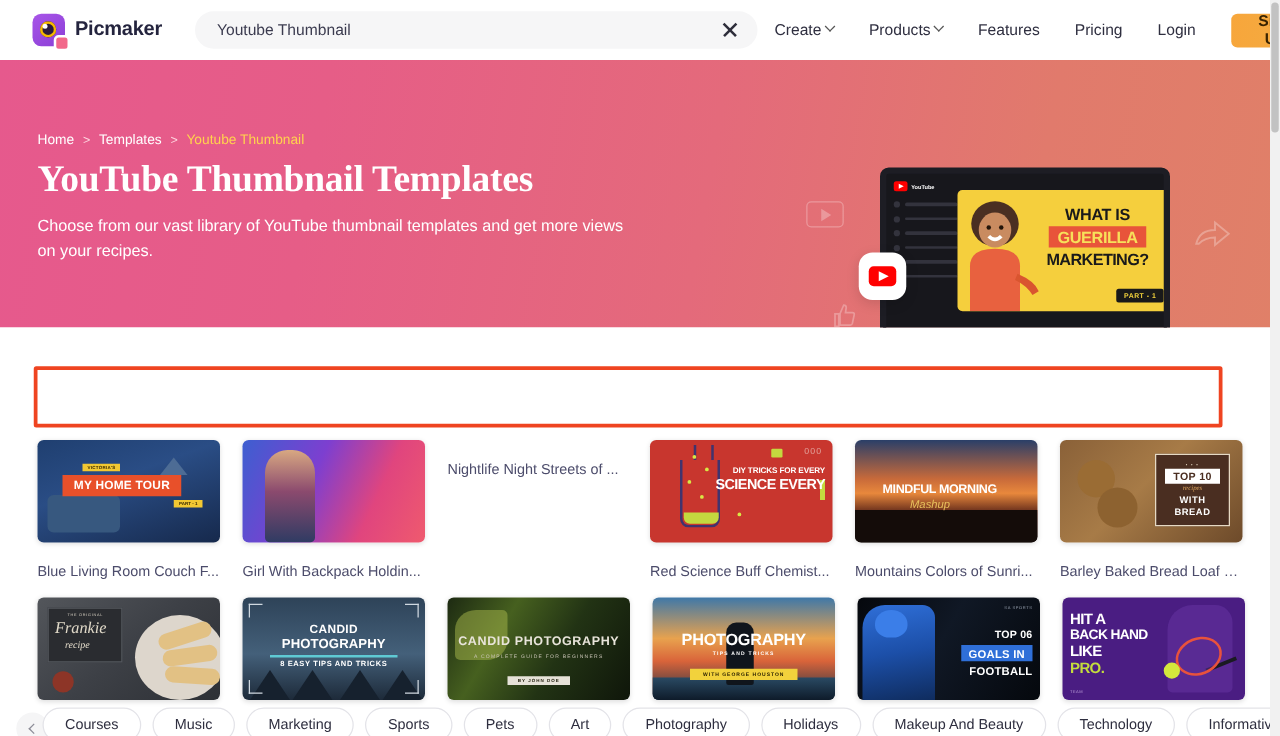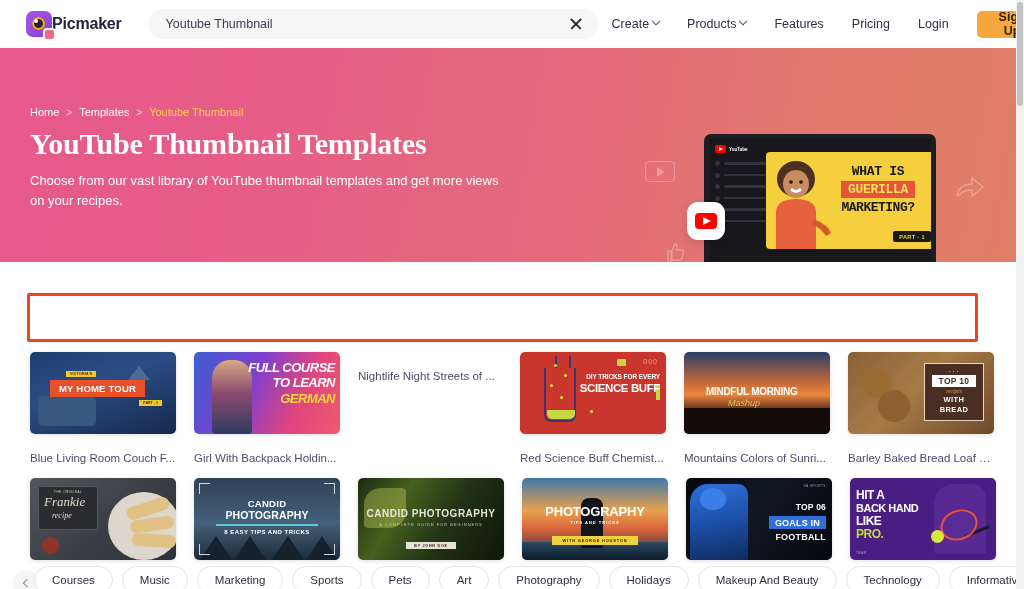--- a/index.html
+++ b/index.html
@@ -10,21 +10,21 @@
     font-family: "Liberation Sans", sans-serif;
   }
   .page { position: relative; width: 1024px; height: 589px; overflow: hidden; background:#fff; }
 
   
   .header {
     position: relative; height: 48px; width: 1024px;
     display: flex; align-items: center; background: #fff;
     padding: 0 20px 0 26px;
   }
-  .logo-wrap { display: flex; align-items: center; flex: 0 0 auto; }
+  .logo-wrap { display: flex; align-items: center; gap: 8px; flex: 0 0 auto; }
   .logo-mark {
     position: relative; width: 26px; height: 26px; border-radius: 7px;
     background: linear-gradient(145deg,#a855e8 0%,#8b3fd6 100%);
     display: flex; align-items: center; justify-content: center;
   }
   .logo-eye {
     width: 13px; height: 13px; border-radius: 50%;
     background: #2b1b3d; position: relative;
     box-shadow: inset 0 0 0 2px #f5b800;
     margin-left: -1px; margin-top: -2px;
@@ -119,21 +119,21 @@
   .yt-row { display: flex; align-items: center; gap: 4px; }
   .yt-dot { width: 5px; height: 5px; border-radius: 50%; background: #33333d; }
   .yt-line { width: 42px; height: 2.5px; border-radius: 2px; background: #33333d; }
   .yt-thumb {
     position: absolute; left: 57px; top: 13px; width: 172px; height: 97px;
     background: #f5cf3d; border-radius: 4px; overflow: hidden;
   }
   .yt-person {
     position: absolute; left: -2px; bottom: 0; width: 72px; height: 92px;
   }
-  .yt-thumb-text { position: absolute; right: 8px; top: 13px; width: 104px; text-align: center; font-family: Liberation Mono, monospace; }
+  .yt-thumb-text { position: absolute; right: 8px; top: 13px; width: 104px; text-align: center; }
   .t-l1 { font-size: 13px; font-weight: 800; color: #1a1a1a; letter-spacing: -0.3px; line-height: 1; }
   .t-l2 {
     display: inline-block; background: #e8543a; color: #f7e05a;
     font-size: 13px; font-weight: 800; padding: 1px 7px; margin: 3px 0; letter-spacing: -0.3px;
   }
   .t-l3 { font-size: 13px; font-weight: 800; color: #1a1a1a; letter-spacing: -0.5px; line-height: 1; }
   .part-badge {
     position: absolute; right: 7px; bottom: 7px; background: #191919; color: #f3d33c;
     font-size: 5.5px; font-weight: 800; padding: 2.5px 6px; border-radius: 2px; letter-spacing: .4px;
   }
@@ -478,25 +478,20 @@
           <div class="tag-top">VICTORIA'S</div>
           <div class="tag-main">MY HOME TOUR</div>
           <div class="tag-part">PART - 1</div>
         </div>
         <div class="caption">Blue Living Room Couch F...</div>
       </div>
 
       <div class="card">
         <div class="thumb tn-german">
           <div class="girl"></div>
-          <div class="txt">
-            <span class="g1">FULL COURSE</span>
-            <span class="g2">TO LEARN</span>
-            <span class="g3">GERMAN</span>
-          </div>
         </div>
         <div class="caption">Girl With Backpack Holdin...</div>
       </div>
 
       <div class="card">
         <div class="caption">Nightlife Night Streets of ...</div>
       </div>
 
       <div class="card">
         <div class="thumb tn-science">
@@ -505,21 +500,21 @@
           <div class="flask">
               <div class="liquid"></div>
             </div>
           <div class="bub" style="left:34px;top:12px"></div>
           <div class="bub" style="left:44px;top:22px"></div>
           <div class="bub" style="left:30px;top:32px"></div>
           <div class="bub" style="left:40px;top:44px"></div>
           <div class="bub" style="left:70px;top:58px"></div>
           <div class="bar-g"></div>
           <div class="s1">DIY TRICKS FOR EVERY</div>
-          <div class="s2">SCIENCE BUFF</div>
+          <div class="s2">SCIENCE EVERY</div>
         </div>
         <div class="caption">Red Science Buff Chemist...</div>
       </div>
 
       <div class="card">
         <div class="thumb tn-sunrise">
           <div class="m1"></div>
           <div class="sn1">MINDFUL MORNING</div>
           <div class="sn2">Mashup</div>
         </div>

